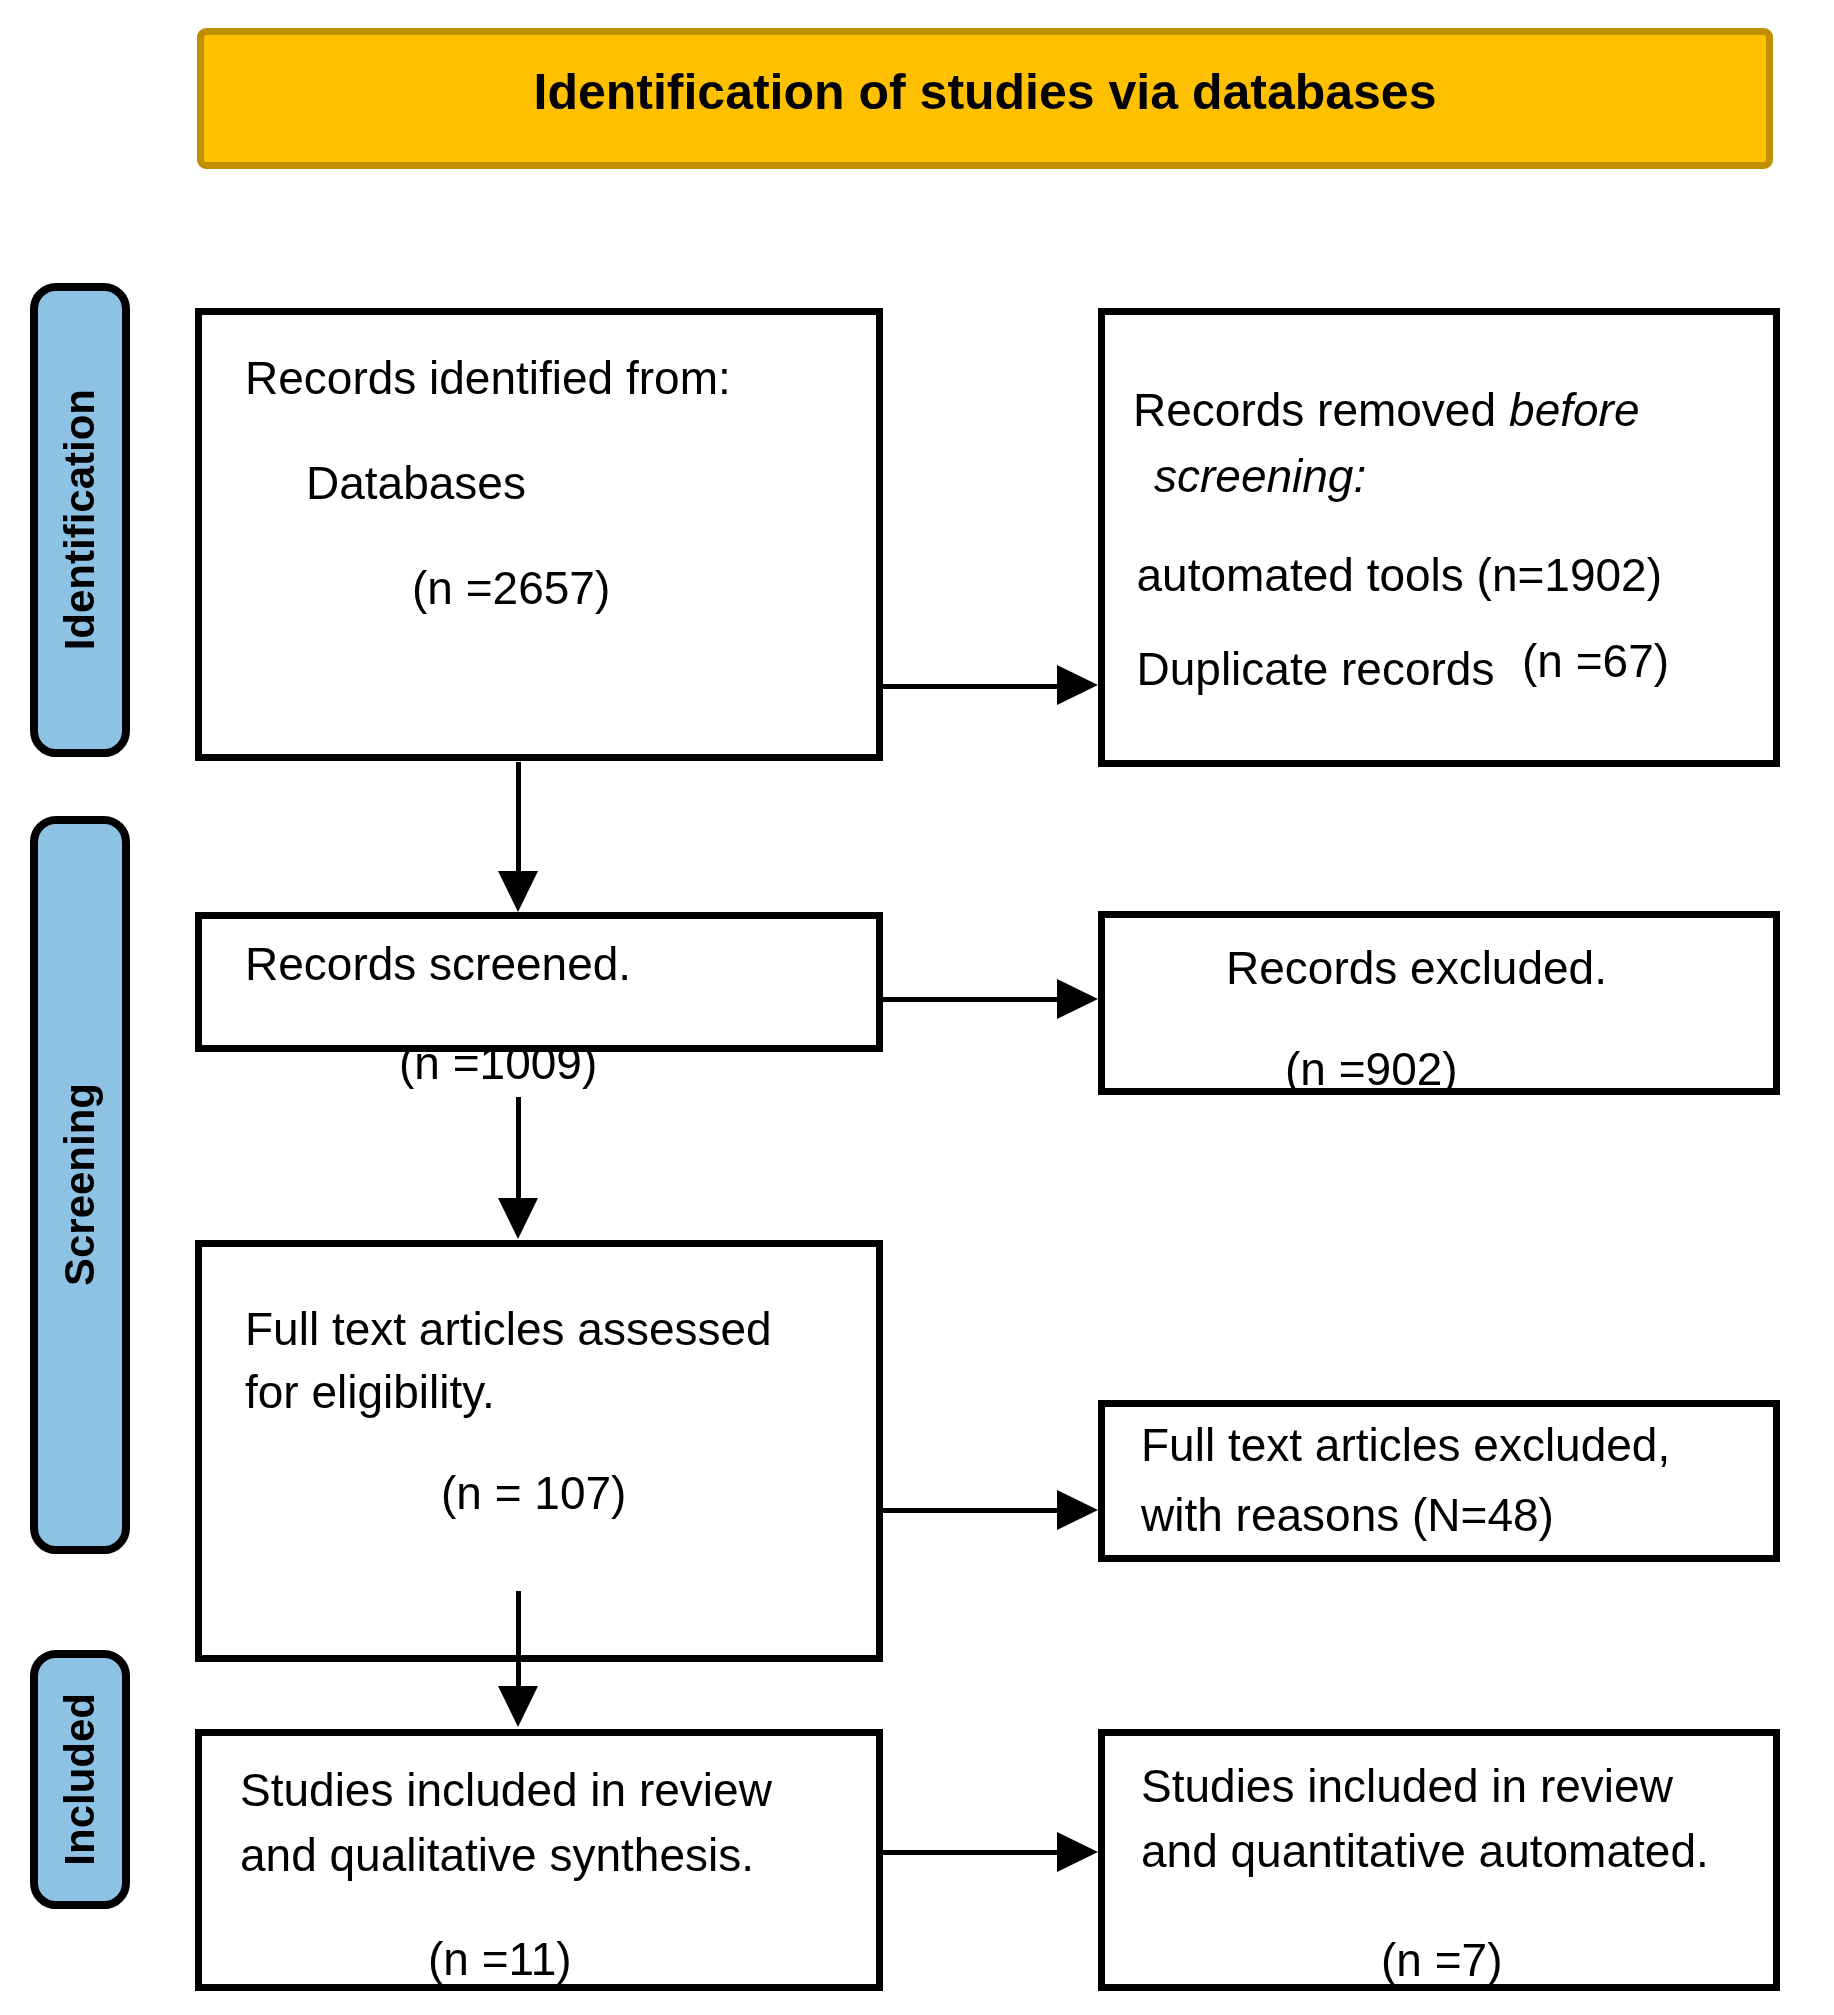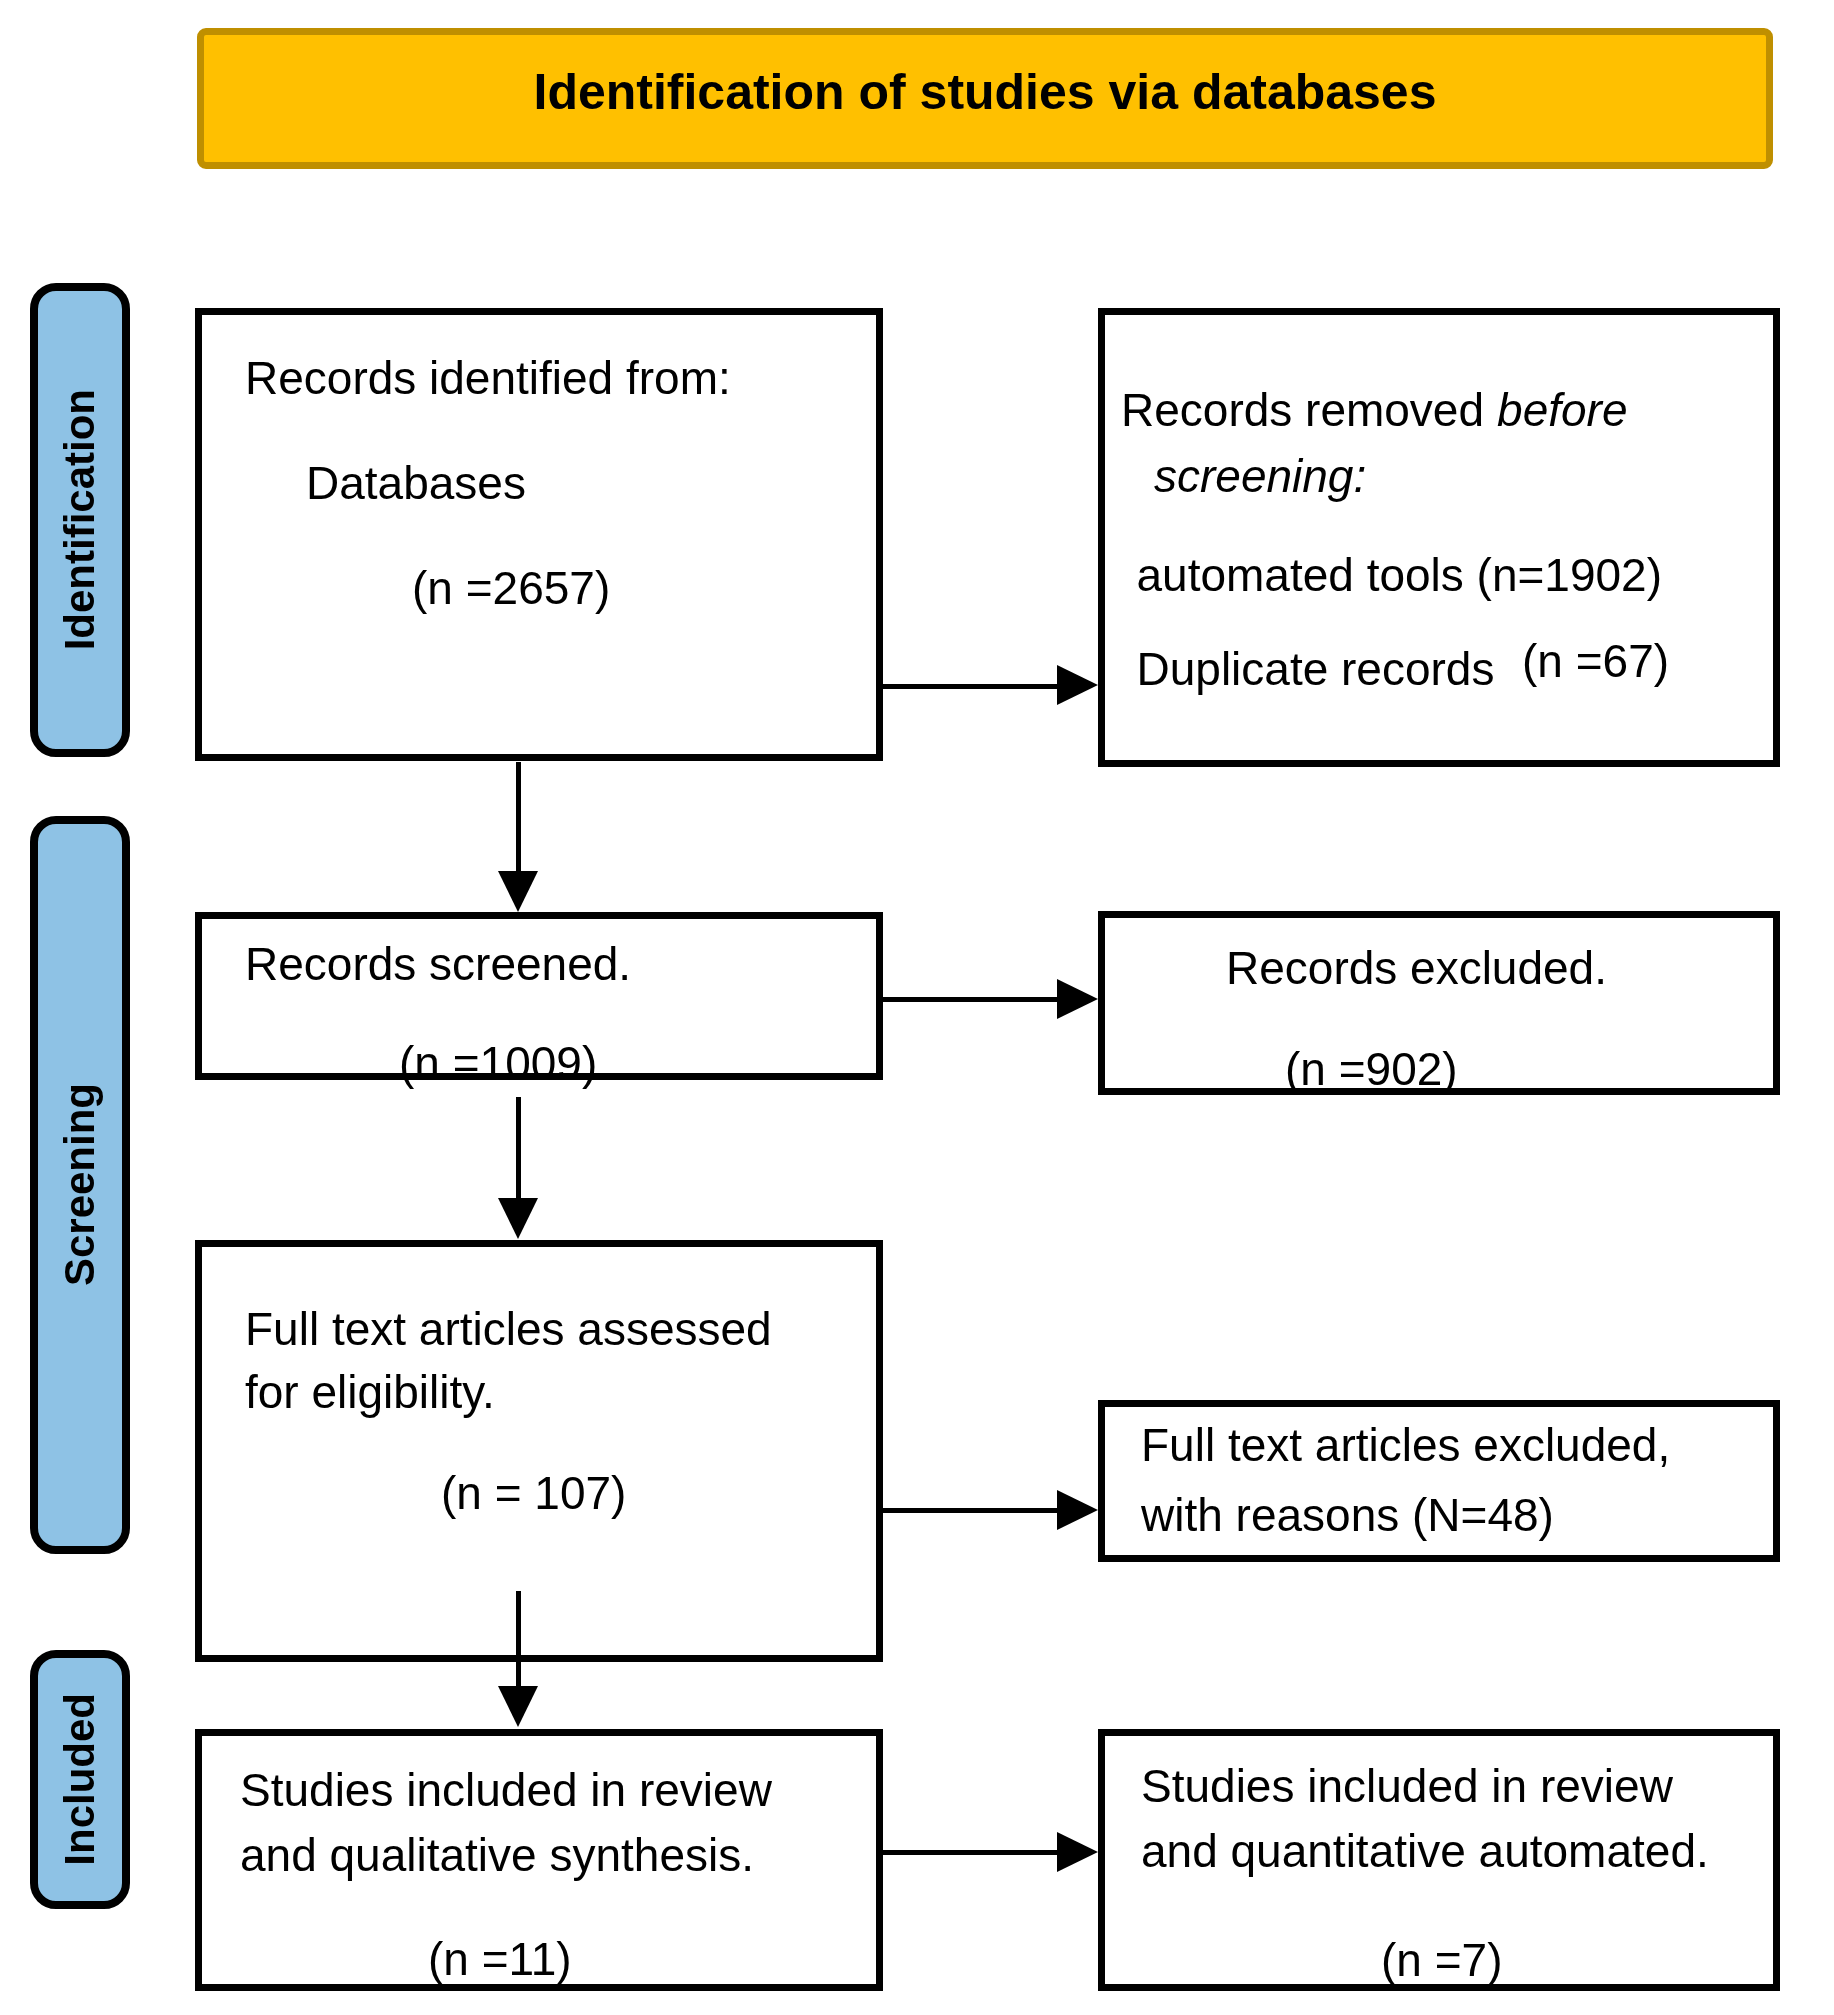--- a/index.html
+++ b/index.html
@@ -69,33 +69,33 @@
     font-size: 46px;
     line-height: 1.06;
   }
   .pbox p { margin: 0; }
 
   .col-left  { left: 195px;  width: 688px; }
   .col-right { left: 1098px; width: 682px; }
 
   #box-identified   { top: 308px;  height: 453px; }
   #box-removed      { top: 308px;  height: 459px; }
-  #box-screened     { top: 912px; height: 168px; }
+  #box-screened     { top: 912px; height: 140px; }
   #box-excluded     { top: 911px; height: 184px; }
   #box-ft-assessed  { top: 1240px; height: 422px; }
   #box-ft-excluded  { top: 1400px; height: 162px; }
   #box-qualitative  { top: 1729px; height: 262px; }
   #box-quantitative { top: 1729px; height: 262px; }
 
   
   #box-identified .l1 { margin: 39px 0 0 43px; }
   #box-identified .l2 { margin: 56px 0 0 104px; }
   #box-identified .l3 { margin: 56px 0 0 210px; }
 
-  #box-removed .l1 { margin: 71px 0 0 16px; }
+  #box-removed .l1 { margin: 71px 0 0 28px; }
   #box-removed .l2 { margin: 17px 0 0 49px; }
   #box-removed .l3 { margin: 50px 0 0 31.5px; }
   #box-removed .l4 { margin: 46px 0 0 31.5px; }
   #box-removed .ital { font-style: italic; }
   #box-removed .sp { margin-left: 13px; }
   #box-removed .raised { margin-left: 27.6px; position: relative; top: -7.9px; }
 
   #box-screened .l1 { margin: 21px 0 0 43px; }
   #box-screened .l2 { margin: 50px 0 0 197px; }
 

